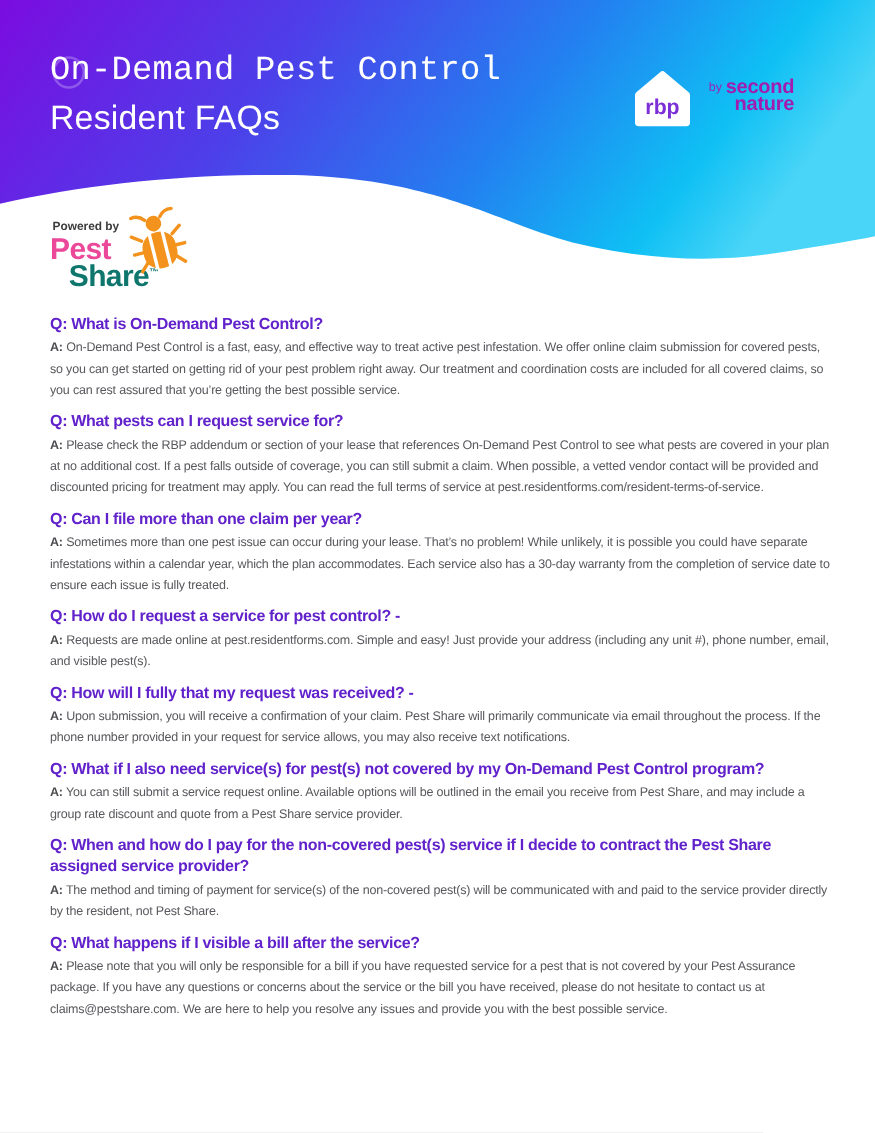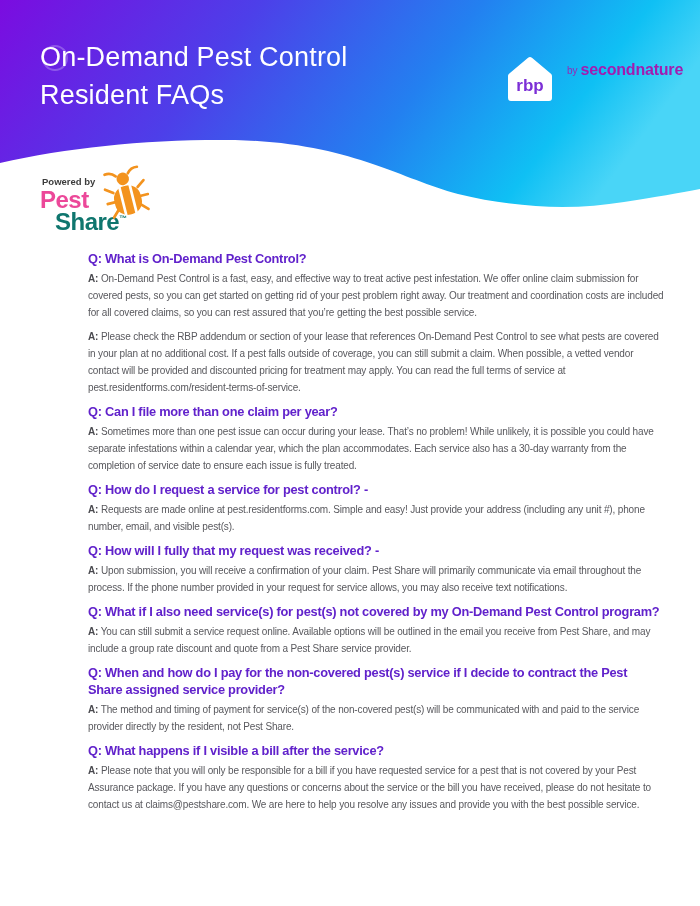--- a/index.html
+++ b/index.html
@@ -5,40 +5,40 @@
   html,body{margin:0;padding:0;background:#e8e8e8;}
   .page{
     position:relative;width:700px;height:906px;margin:0 auto;
     background:#ffffff;overflow:hidden;
     font-family:"Liberation Sans","DejaVu Sans",sans-serif;
   }
   
   .hero{position:relative;width:700px;height:236px;}
   .hero-svg{position:absolute;inset:0;display:block;}
   .titles{position:absolute;left:40px;top:42px;color:#ffffff;}
-  .titles h1{margin:0;font-size:27px;font-weight:400;letter-spacing:.2px;}
+  .titles h1{margin:0;font-size:27px;font-weight:400;letter-spacing:.2px;font-family:Liberation Mono, monospace;}
   .titles h2{margin:7px 0 0 0;font-size:27px;font-weight:400;letter-spacing:.2px;}
   .brand{position:absolute;left:502px;top:50px;display:flex;align-items:flex-start;}
   .rbp-badge{position:relative;width:56px;height:58px;flex:0 0 auto;}
   .rbp-badge svg{display:block;}
   .byline{display:flex;margin-left:9px;margin-top:13px;color:#a21caf;}
   .by{font-size:10px;font-weight:400;opacity:.92;margin:2px 3px 0 0;}
-  .sn{display:flex;flex-direction:row;align-items:flex-end;
+  .sn{display:flex;flex-direction:column;align-items:flex-end;
       font-size:16px;font-weight:700;line-height:13.5px;letter-spacing:-.2px;}
   
   .powered{position:absolute;left:40px;top:176px;width:150px;height:60px;}
   .pb-label{position:absolute;left:2px;top:0;font-size:9.5px;font-weight:600;color:#3c3c3c;}
   .pest-word{position:absolute;left:0;top:10px;font-size:24px;font-weight:800;
              color:#ec4899;letter-spacing:-.5px;}
   .share-word{position:absolute;left:15px;top:32px;font-size:24px;font-weight:800;
              color:#0f766e;letter-spacing:-.5px;}
   .tm{font-size:8px;vertical-align:9px;font-weight:700;}
   .bug{position:absolute;left:64px;top:-9px;width:44px;height:50px;transform:rotate(-14deg);}
   
-  .faqs{padding:14px 36px 0 40px;margin-left:48px;}
+  .faqs{padding:14px 36px 0 40px;}
   .faq{margin:0 0 7px 0;}
   .faq h3{
     margin:0 0 3px 0;font-size:12.8px;font-weight:700;line-height:17px;
     color:#6122cb;letter-spacing:-.25px;
   }
   .faq p{
     margin:0;font-size:10px;font-weight:400;line-height:17px;
     color:#58585d;letter-spacing:-.15px;
   }
   .faq p .ap{font-weight:700;color:#4b4b50;}
@@ -112,20 +112,21 @@
   </div>
 
   <main class="faqs">
 
     <section class="faq">
       <h3><span>Q:</span> <span>What is On-Demand Pest Control?</span></h3>
       <p><span class="ap">A:</span> <span>On-Demand Pest Control is a fast, easy, and effective way to treat active pest infestation. We offer online claim submission for covered pests, so you can get started on getting rid of your pest problem right away. Our treatment and coordination costs are included for all covered claims, so you can rest assured that you’re getting the best possible service.</span></p>
     </section>
 
     <section class="faq">
+      <h3><span>Q:</span> <span>What pests can I request service for?</span></h3>
       <p><span class="ap">A:</span> <span>Please check the RBP addendum or section of your lease that references On-Demand Pest Control to see what pests are covered in your plan at no additional cost. If a pest falls outside of coverage, you can still submit a claim. When possible, a vetted vendor contact will be provided and discounted pricing for treatment may apply. You can read the full terms of service at pest.residentforms.com/resident-terms-of-service.</span></p>
     </section>
 
     <section class="faq">
       <h3><span>Q:</span> <span>Can I file more than one claim per year?</span></h3>
       <p><span class="ap">A:</span> <span>Sometimes more than one pest issue can occur during your lease. That’s no problem! While unlikely, it is possible you could have separate infestations within a calendar year, which the plan accommodates. Each service also has a 30-day warranty from the completion of service date to ensure each issue is fully treated.</span></p>
     </section>
 
     <section class="faq">
       <h3><span>Q:</span> <span>How do I request a service for pest control? -</span></h3>

